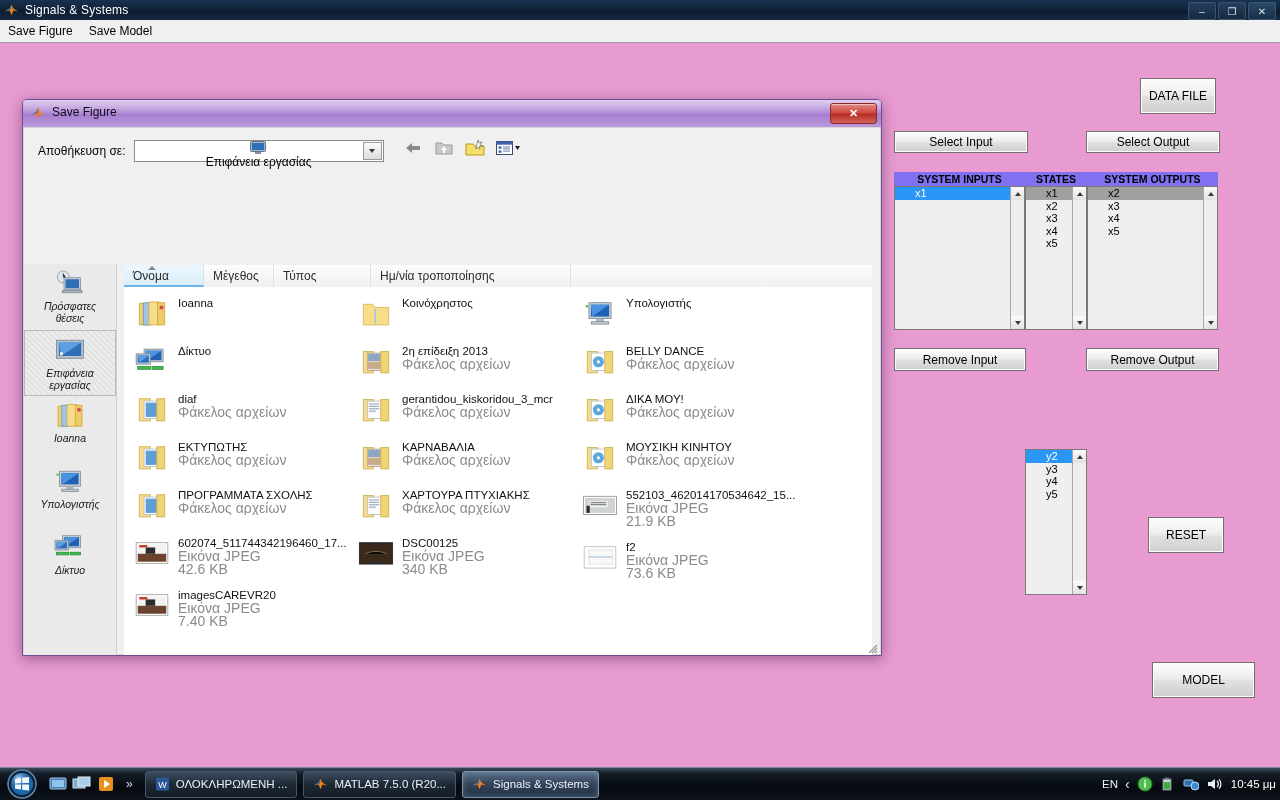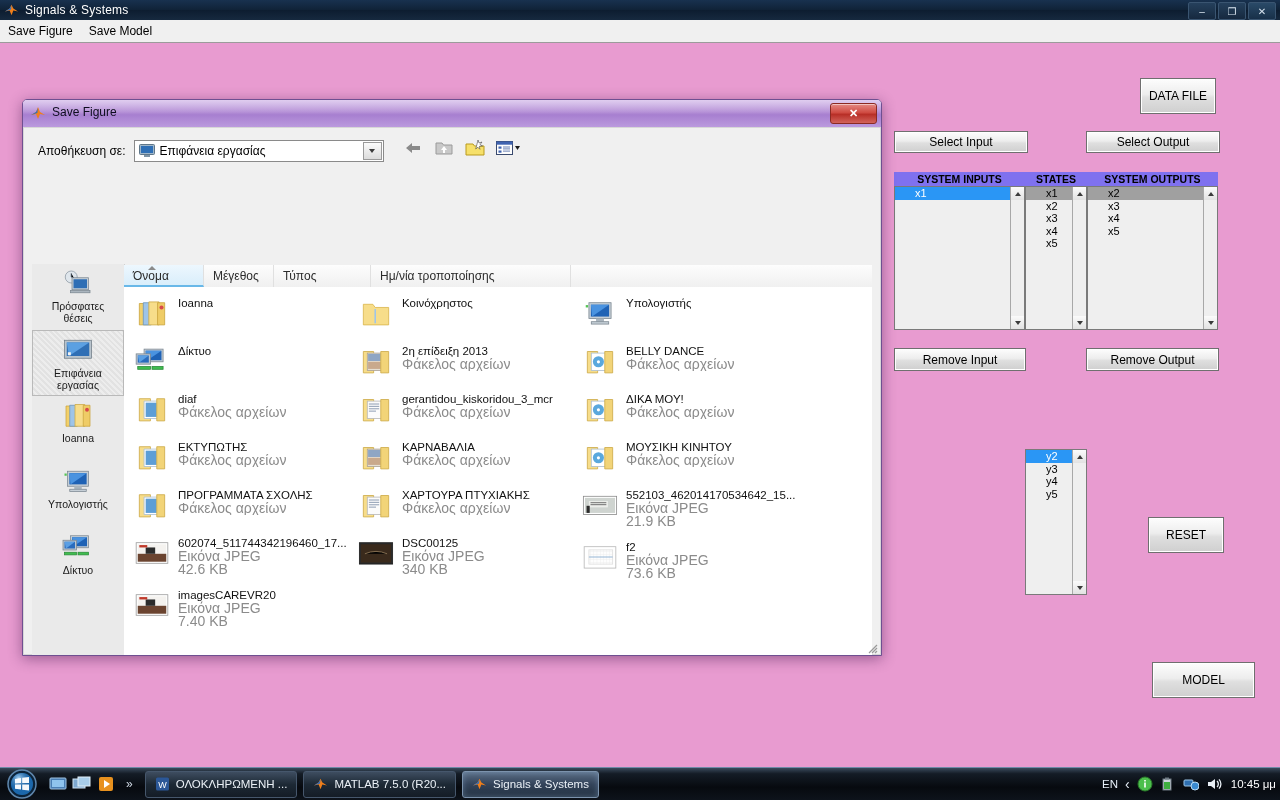--- a/index.html
+++ b/index.html
@@ -137,21 +137,21 @@
   .savein-label{font-size:12px;color:#000;margin-right:8px;}
   .combo{
     position:relative;background:#fff;border:1px solid #8a8a8a;height:22px;box-sizing:border-box;
     display:flex;align-items:center;font-size:12px;color:#000;
   }
   .combo .arrowbox{
     position:absolute;right:1px;top:1px;bottom:1px;width:17px;
     background:linear-gradient(180deg,#fbfbfb,#dcdcdc);border:1px solid #9a9a9a;
     display:flex;align-items:center;justify-content:center;
   }
-  #combo-savein{width:250px;}
+  #combo-savein{width:250px;flex-direction:column;}
   #combo-savein .combo-icon{width:16px;height:14px;margin:0 5px 0 4px;flex:0 0 auto;}
   .toolbar-icons{position:absolute;left:400px;top:136px;display:flex;align-items:center;gap:9px;}
   .ticon{width:22px;height:20px;position:relative;}
 
   
   #col-header{
     position:absolute;left:126px;top:164px;width:748px;height:22px;
     background:linear-gradient(180deg,#fdfdfd,#f0f0f0);
     border-bottom:1px solid #d4d4d4;display:flex;font-size:12px;color:#2b2b2b;
   }
@@ -383,21 +383,21 @@
           <rect x="3.5" y="8.5" width="3" height="2.2" fill="#3f63b0"></rect>
           <rect x="8" y="8.5" width="7" height="1" fill="#6b82b5"></rect>
           <rect x="8" y="10.4" width="7" height="1" fill="#6b82b5"></rect>
           <rect x="3.5" y="12.5" width="3" height="2.2" fill="#3f63b0"></rect>
           <rect x="8" y="12.6" width="7" height="1" fill="#6b82b5"></rect>
           <path d="M20 8 l5 0 l-2.5 4 Z" fill="#1a1a1a"></path>
         </svg>
       </span>
     </div>
 
-    <div id="places-bar" style="left:8px;top:136px;height:410px;">
+    <div id="places-bar" style="left:0;top:136px;height:410px;font-style:italic;">
         <div class="place">
           <div class="picon"><svg width="36" height="32" viewBox="0 0 48 42">
               <circle cx="15" cy="13" r="8" fill="#dfe6ec" stroke="#8b97a1"></circle>
               <path d="M15 8 V13 L19 15" fill="#none" stroke="#3a4a57"></path>
               <rect x="16" y="14" width="22" height="16" fill="#c5ced6" stroke="#7b8791"></rect>
               <rect x="18" y="16" width="18" height="12" fill="#2f6fb5"></rect>
               <rect x="14" y="31" width="26" height="3" fill="#aab5be" stroke="#7b8791"></rect>
             </svg></div>
           <div class="plabel">Πρόσφατες<br>θέσεις</div>
         </div>

